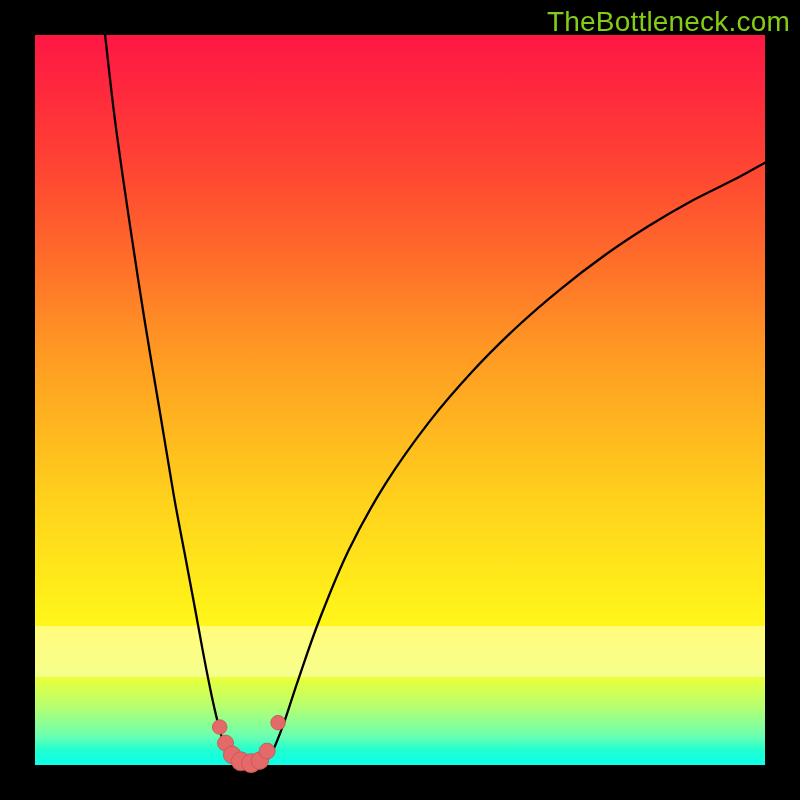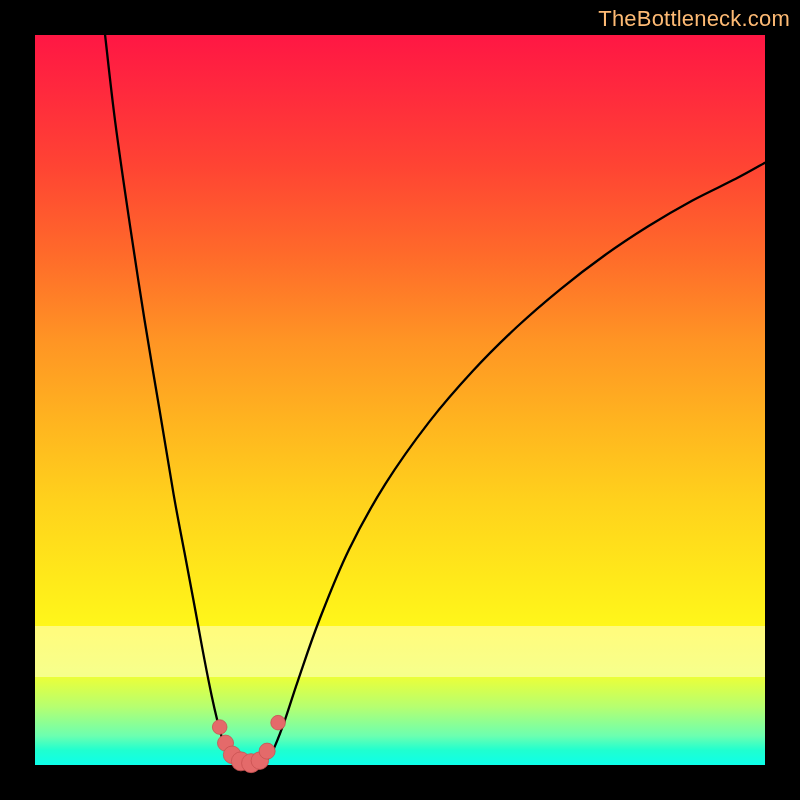--- a/index.html
+++ b/index.html
@@ -49,22 +49,22 @@
     left: 0;
     right: 0;
     top: 81%;
     height: 7%;
     background: rgba(255, 255, 210, 0.55);
   }
   .watermark {
     position: absolute;
     top: 6px;
     right: 10px;
-    color: #fdba74;
-    font-size: 22px;
+    color: #84cc16;
+    font-size: 28px;
     letter-spacing: 0.2px;
     user-select: none;
     text-align: center;
   }
   svg.curves {
     position: absolute;
     left: 35px;
     top: 35px;
     width: 730px;
     height: 730px;

